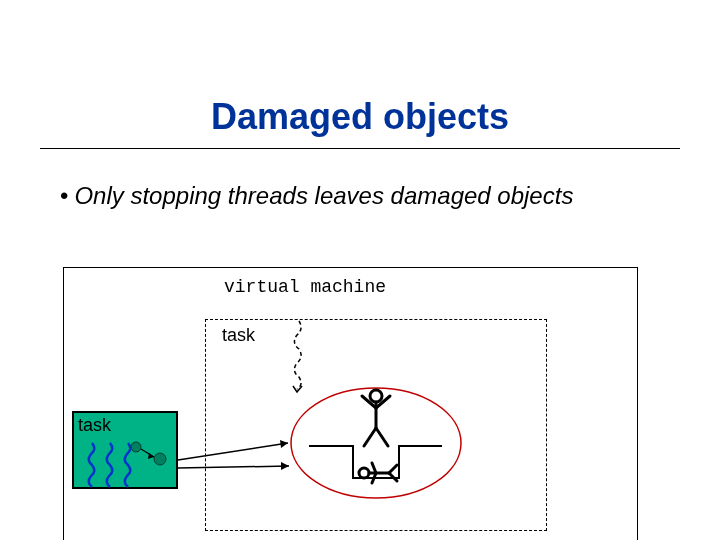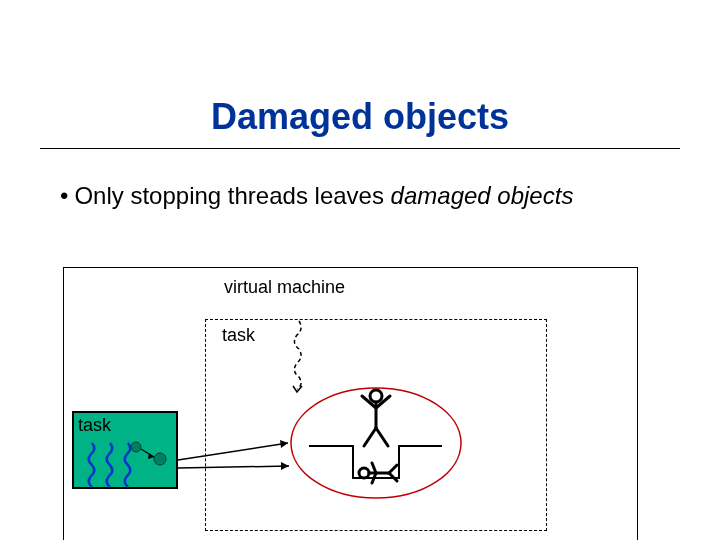--- a/index.html
+++ b/index.html
@@ -48,39 +48,40 @@
   }
   .bullet-row .dot {
     display: inline-block;
     vertical-align: top;
     margin-right: 6px;
     font-size: 24px;
     line-height: 1.3;
   }
   .bullet-text {
     display: inline;
+    font-style: italic;
   }
   .italic {
     font-style: italic;
   }
   .vm-box {
     position: absolute;
     top: 221px;
     left: 63px;
     width: 575px;
     height: 282px;
     border: 1px solid #000;
     box-sizing: border-box;
   }
   .vm-label {
     position: absolute;
     top: 9px;
     left: 160px;
     font-size: 18px;
-    font-family: Liberation Sans, sans-serif;
+    font-family: Liberation Mono, monospace;
     color: #000;
   }
   .dashed-box {
     position: absolute;
     top: 51px;
     left: 141px;
     width: 342px;
     height: 212px;
     border: 1.5px dashed #000;
     box-sizing: border-box;

